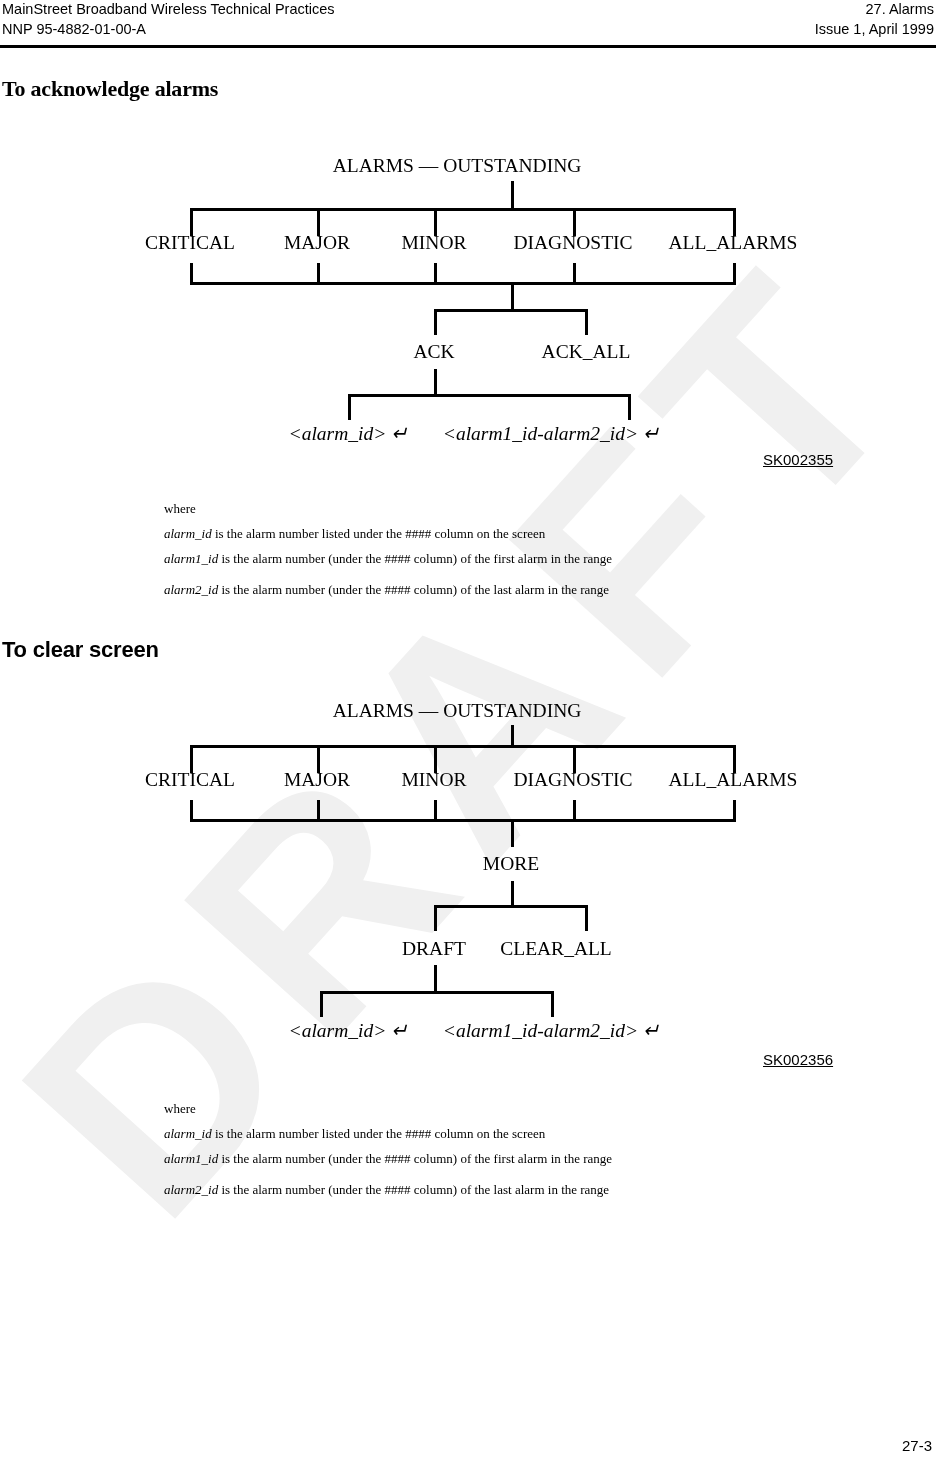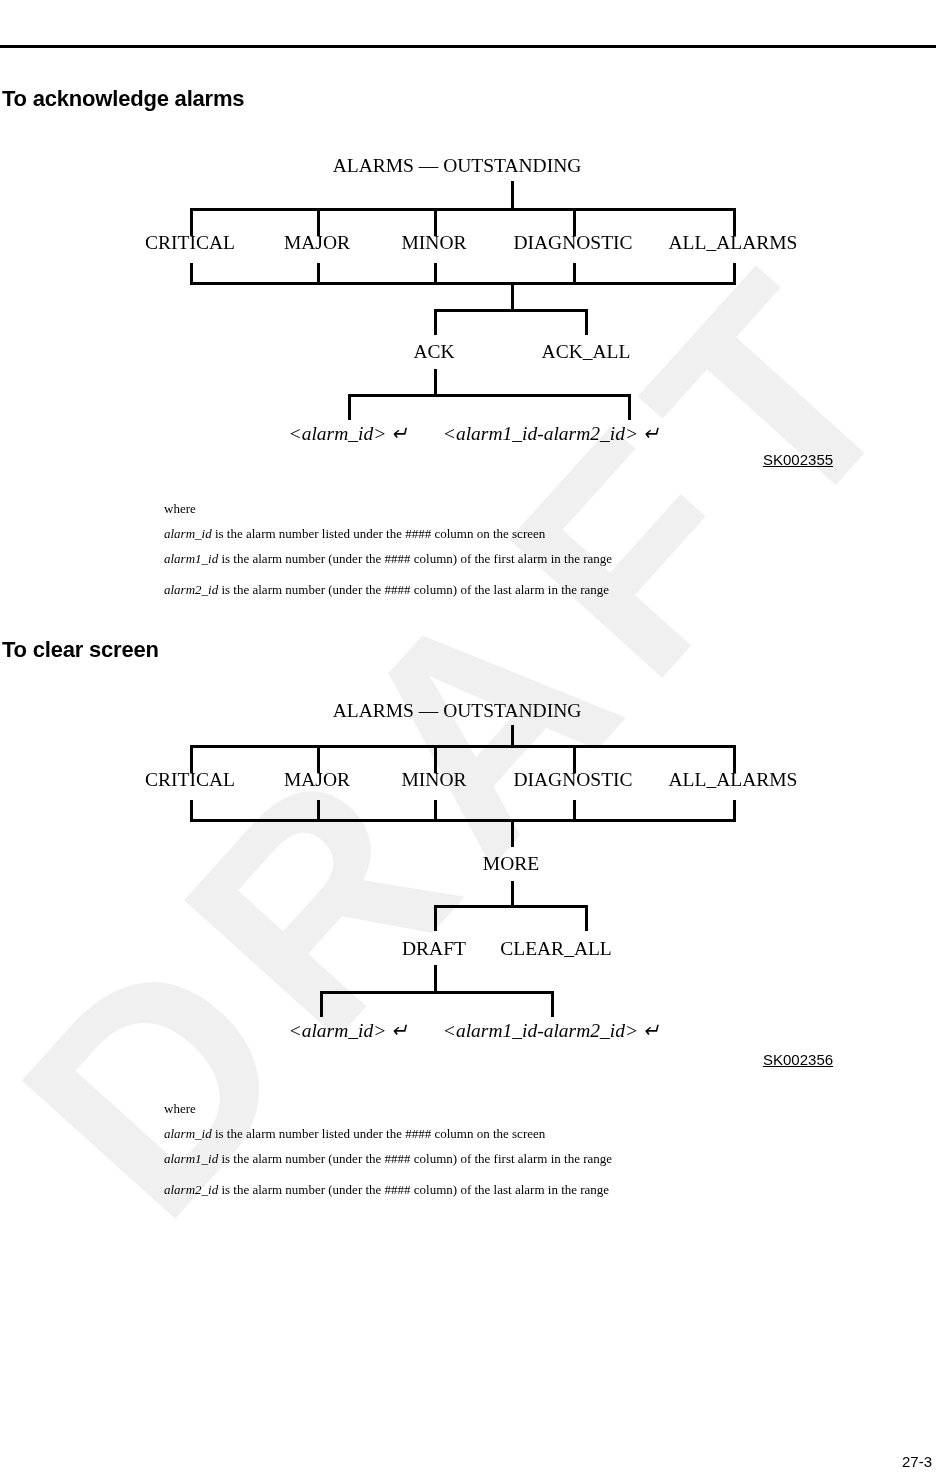--- a/index.html
+++ b/index.html
@@ -76,21 +76,21 @@
   
   .section-heading {
     position: absolute;
     left: 2px;
     font-family: "Liberation Sans", sans-serif;
     font-weight: bold;
     font-size: 22px;
     letter-spacing: -0.2px;
     white-space: nowrap;
   }
-  #heading-ack   { top: 86px; }
+  #heading-ack   { top: 76px; font-family: Liberation Serif, serif; }
   #heading-clear { top: 637px; }
 
   
   .figure { position: absolute; left: 0; width: 936px; }
   #figure-ack   { top: 145px; height: 330px; }
   #figure-clear { top: 695px; height: 385px; }
 
   .node {
     position: absolute;
     font-family: "Liberation Serif", serif;
@@ -127,32 +127,37 @@
   .where-block .wline.spaced { margin-top: 6px; }
   .where-block em { font-style: italic; }
 
   
   .page-footer {
     position: absolute;
     right: 4px;
     top: 1437px;
     font-family: "Liberation Sans", sans-serif;
     font-size: 15px;
-    margin-top: 16px;
   }
 </style>
 </head>
 <body>
 
 <div id="watermark">
   <div class="draft-text">DRAFT</div>
 </div>
 
 <div id="page">
 
+  <div class="page-header">
+    <div class="hdr-left-1">MainStreet Broadband Wireless Technical Practices</div>
+    <div class="hdr-left-2">NNP 95-4882-01-00-A</div>
+    <div class="hdr-right-1">27. Alarms</div>
+    <div class="hdr-right-2">Issue 1, April 1999</div>
+  </div>
   <div class="header-rule"></div>
 
   <div class="section-heading" id="heading-ack">To acknowledge alarms</div>
 
   <div class="figure" id="figure-ack">
 
     <div class="node" style="left:457px; top:10px;">ALARMS — OUTSTANDING</div>
 
     <div class="vline" style="left:511px; top:36px;  height:30px;"></div>
 

